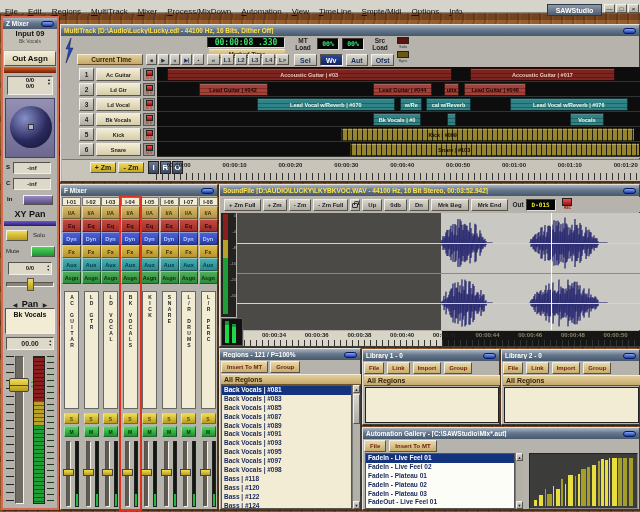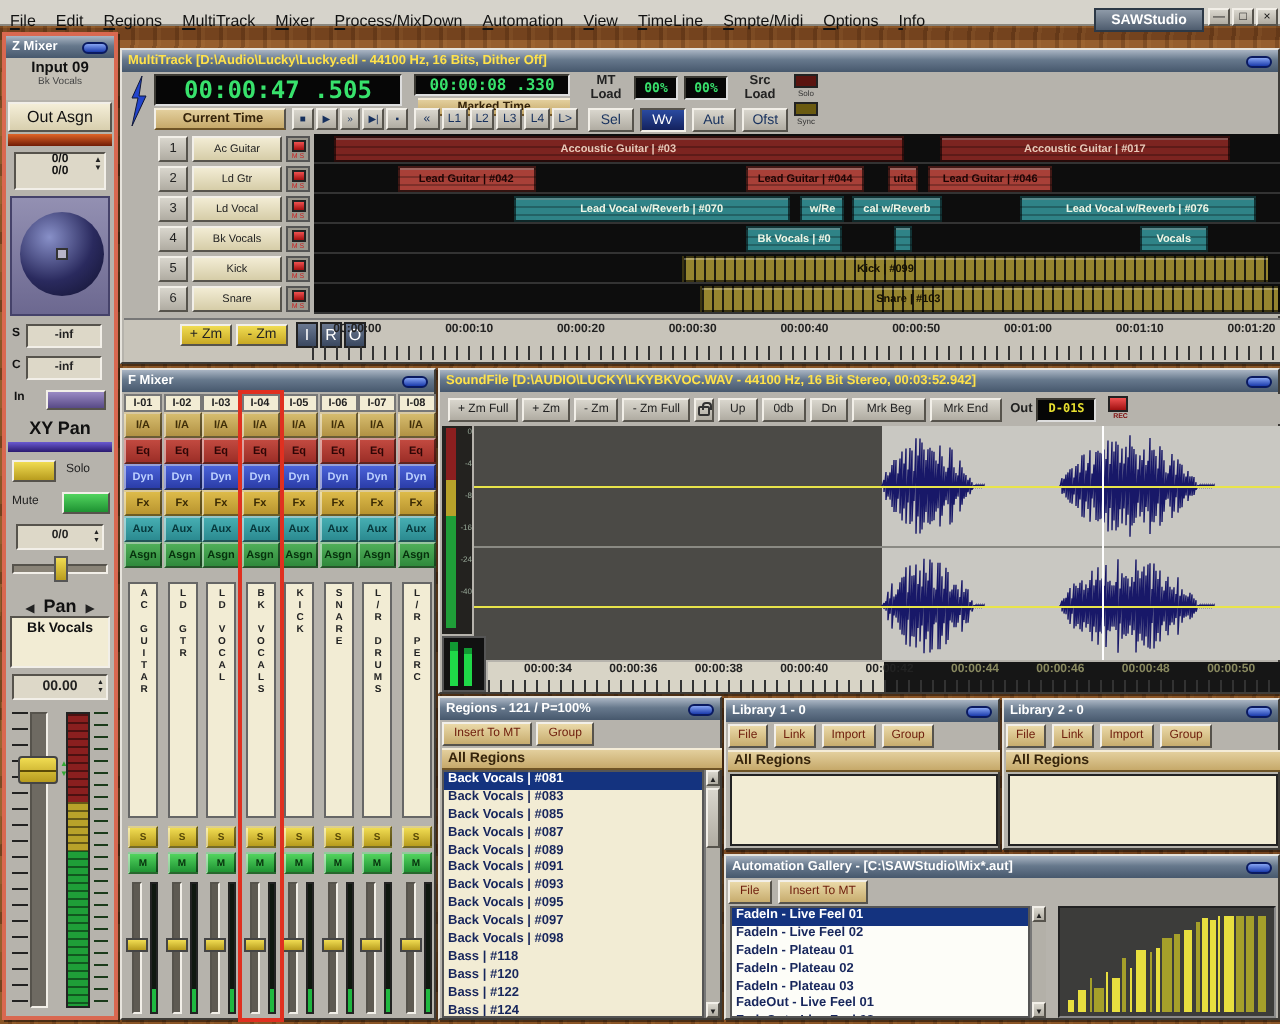--- a/index.html
+++ b/index.html
@@ -10,21 +10,21 @@
   repeating-linear-gradient(180deg, #8a5526 0 14px, #74431e 14px 20px, #965e2d 20px 34px),
   #82512a;}
 .abs{position:absolute;}
 .panel{position:absolute;background:#b6b3ac;border-top:1px solid #e6e3dc;border-left:1px solid #e6e3dc;border-right:1px solid #3e3c38;border-bottom:1px solid #3e3c38;box-shadow:1px 1px 0 rgba(0,0,0,.45);}
 .tbar{position:absolute;left:0;top:0;right:0;height:11px;background:linear-gradient(180deg,#aab5c3,#66788c 45%,#47586d);display:flex;align-items:center;padding:0 3px;gap:3px;}
 .ttl{flex:1;font-size:6.5px;font-weight:bold;color:#fff;white-space:nowrap;overflow:hidden;}
 .ttl.yel{color:#ffe24a;}
 .pill{width:13px;height:6px;border-radius:3px;background:linear-gradient(180deg,#86a4f2,#1b3bac);border:1px solid #0a1a60;}
 .bev{background:linear-gradient(180deg,#d9d6cd,#b0aca2);border-top:1px solid #f2efe8;border-left:1px solid #f2efe8;border-right:1px solid #56534c;border-bottom:1px solid #56534c;}
 .inset{border-top:1px solid #56534c;border-left:1px solid #56534c;border-right:1px solid #f2efe8;border-bottom:1px solid #f2efe8;}
-.btn{display:flex;align-items:center;justify-content:center;font-weight:normal;color:#16305e;cursor:default;}
+.btn{display:flex;align-items:center;justify-content:center;font-weight:bold;color:#16305e;cursor:default;}
 .tan{background:linear-gradient(180deg,#ead9a8,#c7ac6e);color:#70200e;}
 .lcd{background:#060606;color:#38e26c;font-family:"DejaVu Sans Mono",monospace;font-weight:bold;display:flex;align-items:center;justify-content:center;border-top:1px solid #3c3a34;border-left:1px solid #3c3a34;border-right:1px solid #ddd;border-bottom:1px solid #ddd;}
 .cream{background:#f2ecd4;}
 .mi{display:inline-block;font-size:8px;color:#111;padding:1px 5px;}
 .mi::first-letter{text-decoration:underline;}
 .wbtn{width:11px;height:9px;font-size:6px;display:flex;align-items:center;justify-content:center;color:#111;}
 .vlbl{font-size:6px;font-weight:bold;color:#1a2a50;text-align:center;height:10px;line-height:10px;}
 .reglabel{font-size:5.5px;font-weight:bold;line-height:13px;white-space:nowrap;overflow:hidden;text-align:center;}
 .rul-lab{position:absolute;font-size:6px;font-weight:bold;color:#222;transform:translateX(-50%);white-space:nowrap;}
 .ticks{background:repeating-linear-gradient(90deg,#333 0 1px,transparent 1px 6px);}
@@ -142,21 +142,20 @@
         </svg>
     <div class="vlbl" style="position: absolute; left: 0px; top: 36px; width: 14px;">I/A</div>
         <div class="vlbl" style="position: absolute; left: 0px; top: 46px; width: 14px;">Eq</div>
         <div class="vlbl" style="position: absolute; left: 0px; top: 56px; width: 14px;">Dyn</div>
         <div class="vlbl" style="position: absolute; left: 0px; top: 66px; width: 14px;">Fx</div>
         <div class="vlbl" style="position: absolute; left: 0px; top: 76px; width: 14px;">Aux</div>
         <div class="vlbl" style="position: absolute; left: 0px; top: 86px; width: 14px;">Asn</div>
         <div class="vlbl" style="position: absolute; left: 0px; top: 96px; width: 14px;">Lbl</div>
         <div class="vlbl" style="position: absolute; left: 0px; top: 106px; width: 14px;">Fdr</div>
       </div>
-    <div class="abs lcd" style="left:16px;top:12px;width:124px;height:16px;font-size:12px;letter-spacing:0;">00:00:47 .505</div>
     <div class="abs lcd" style="left:146px;top:12px;width:78px;height:11px;font-size:8px;">00:00:08 .330</div>
     <div class="abs hdrtan" style="left:148px;top:24px;width:76px;height:9px;font-size:6px;justify-content:center;padding:0;">Marked Time</div>
     <div class="abs" style="left:229px;top:12px;width:26px;font-size:6.5px;font-weight:bold;color:#222;line-height:7px;text-align:center;">MT Load</div>
     <div class="abs lcd" style="left:256px;top:13px;width:22px;height:12px;font-size:6.5px;">00%</div>
     <div class="abs lcd" style="left:281px;top:13px;width:22px;height:12px;font-size:6.5px;">00%</div>
     <div class="abs" style="left:306px;top:12px;width:26px;font-size:6.5px;font-weight:bold;color:#222;line-height:7px;text-align:center;">Src Load</div>
     <div class="abs" style="left:334px;top:12px;width:16px;height:28px;">
       <div class="led" style="width:12px;height:7px;background:#5a1410;margin:0 auto;"></div>
       <div style="font-size:4px;text-align:center;color:#333;">Solo</div>
       <div class="led" style="width:12px;height:7px;background:#6a5a10;margin:2px auto 0;"></div>

